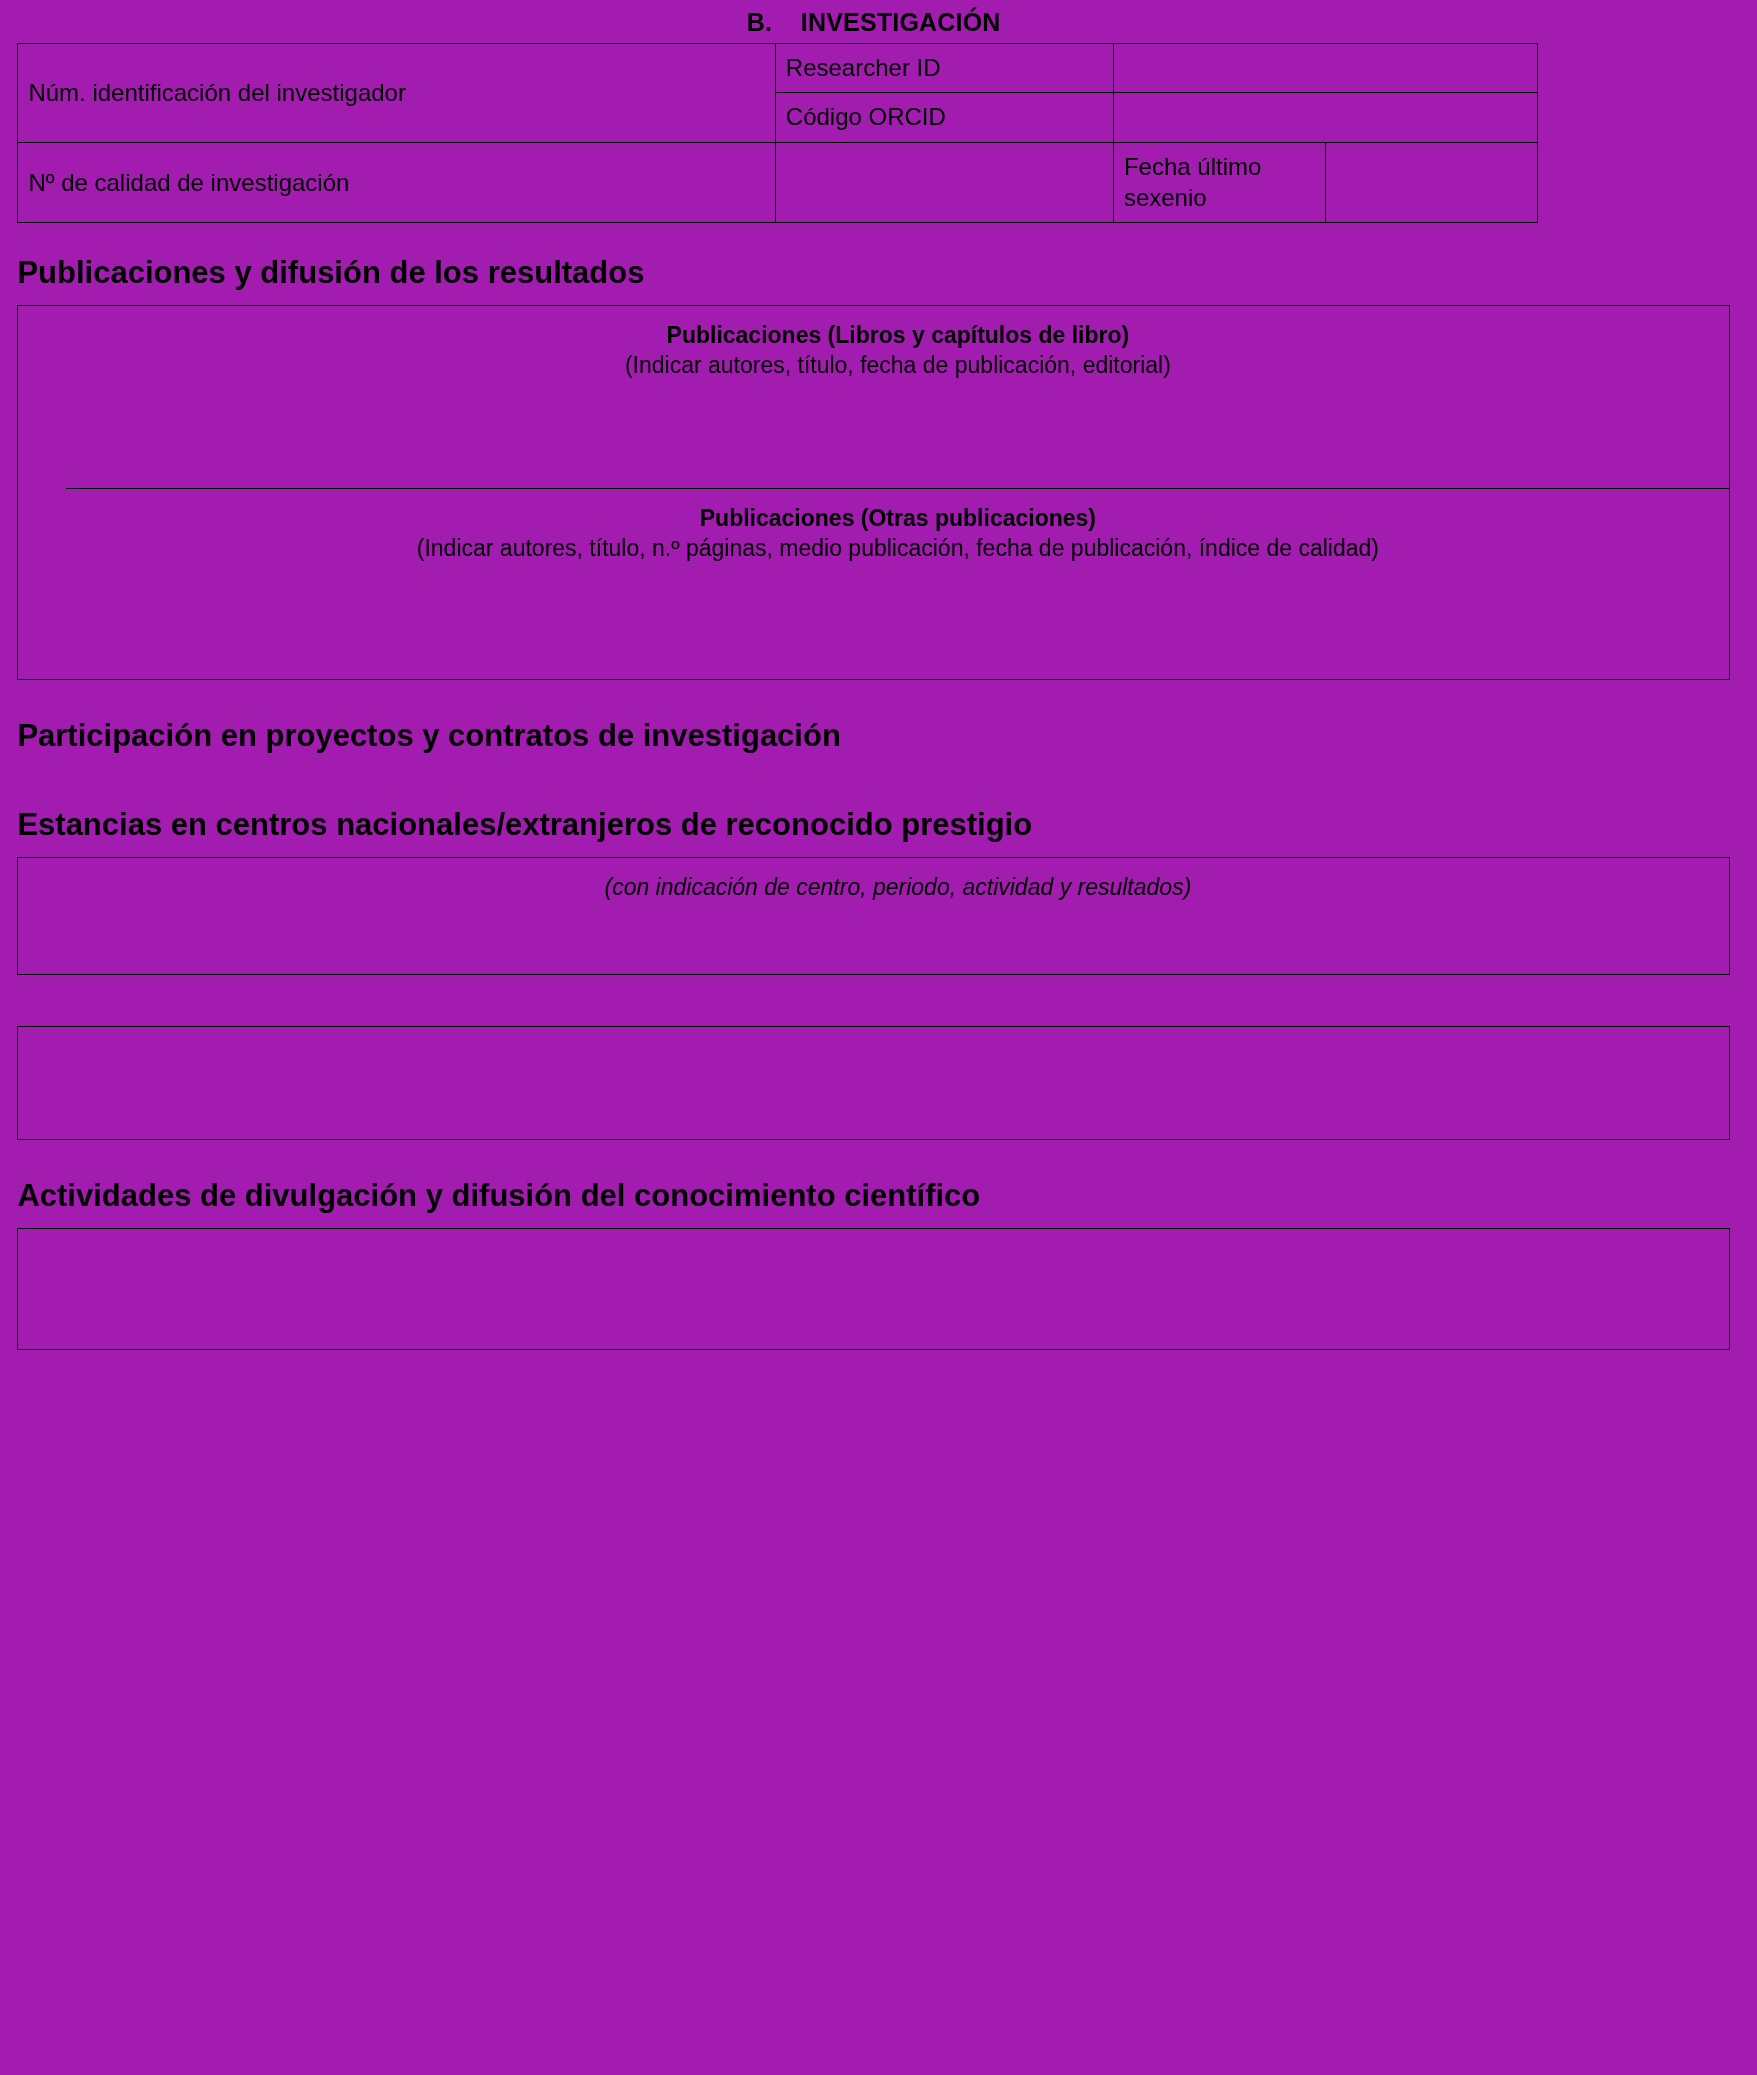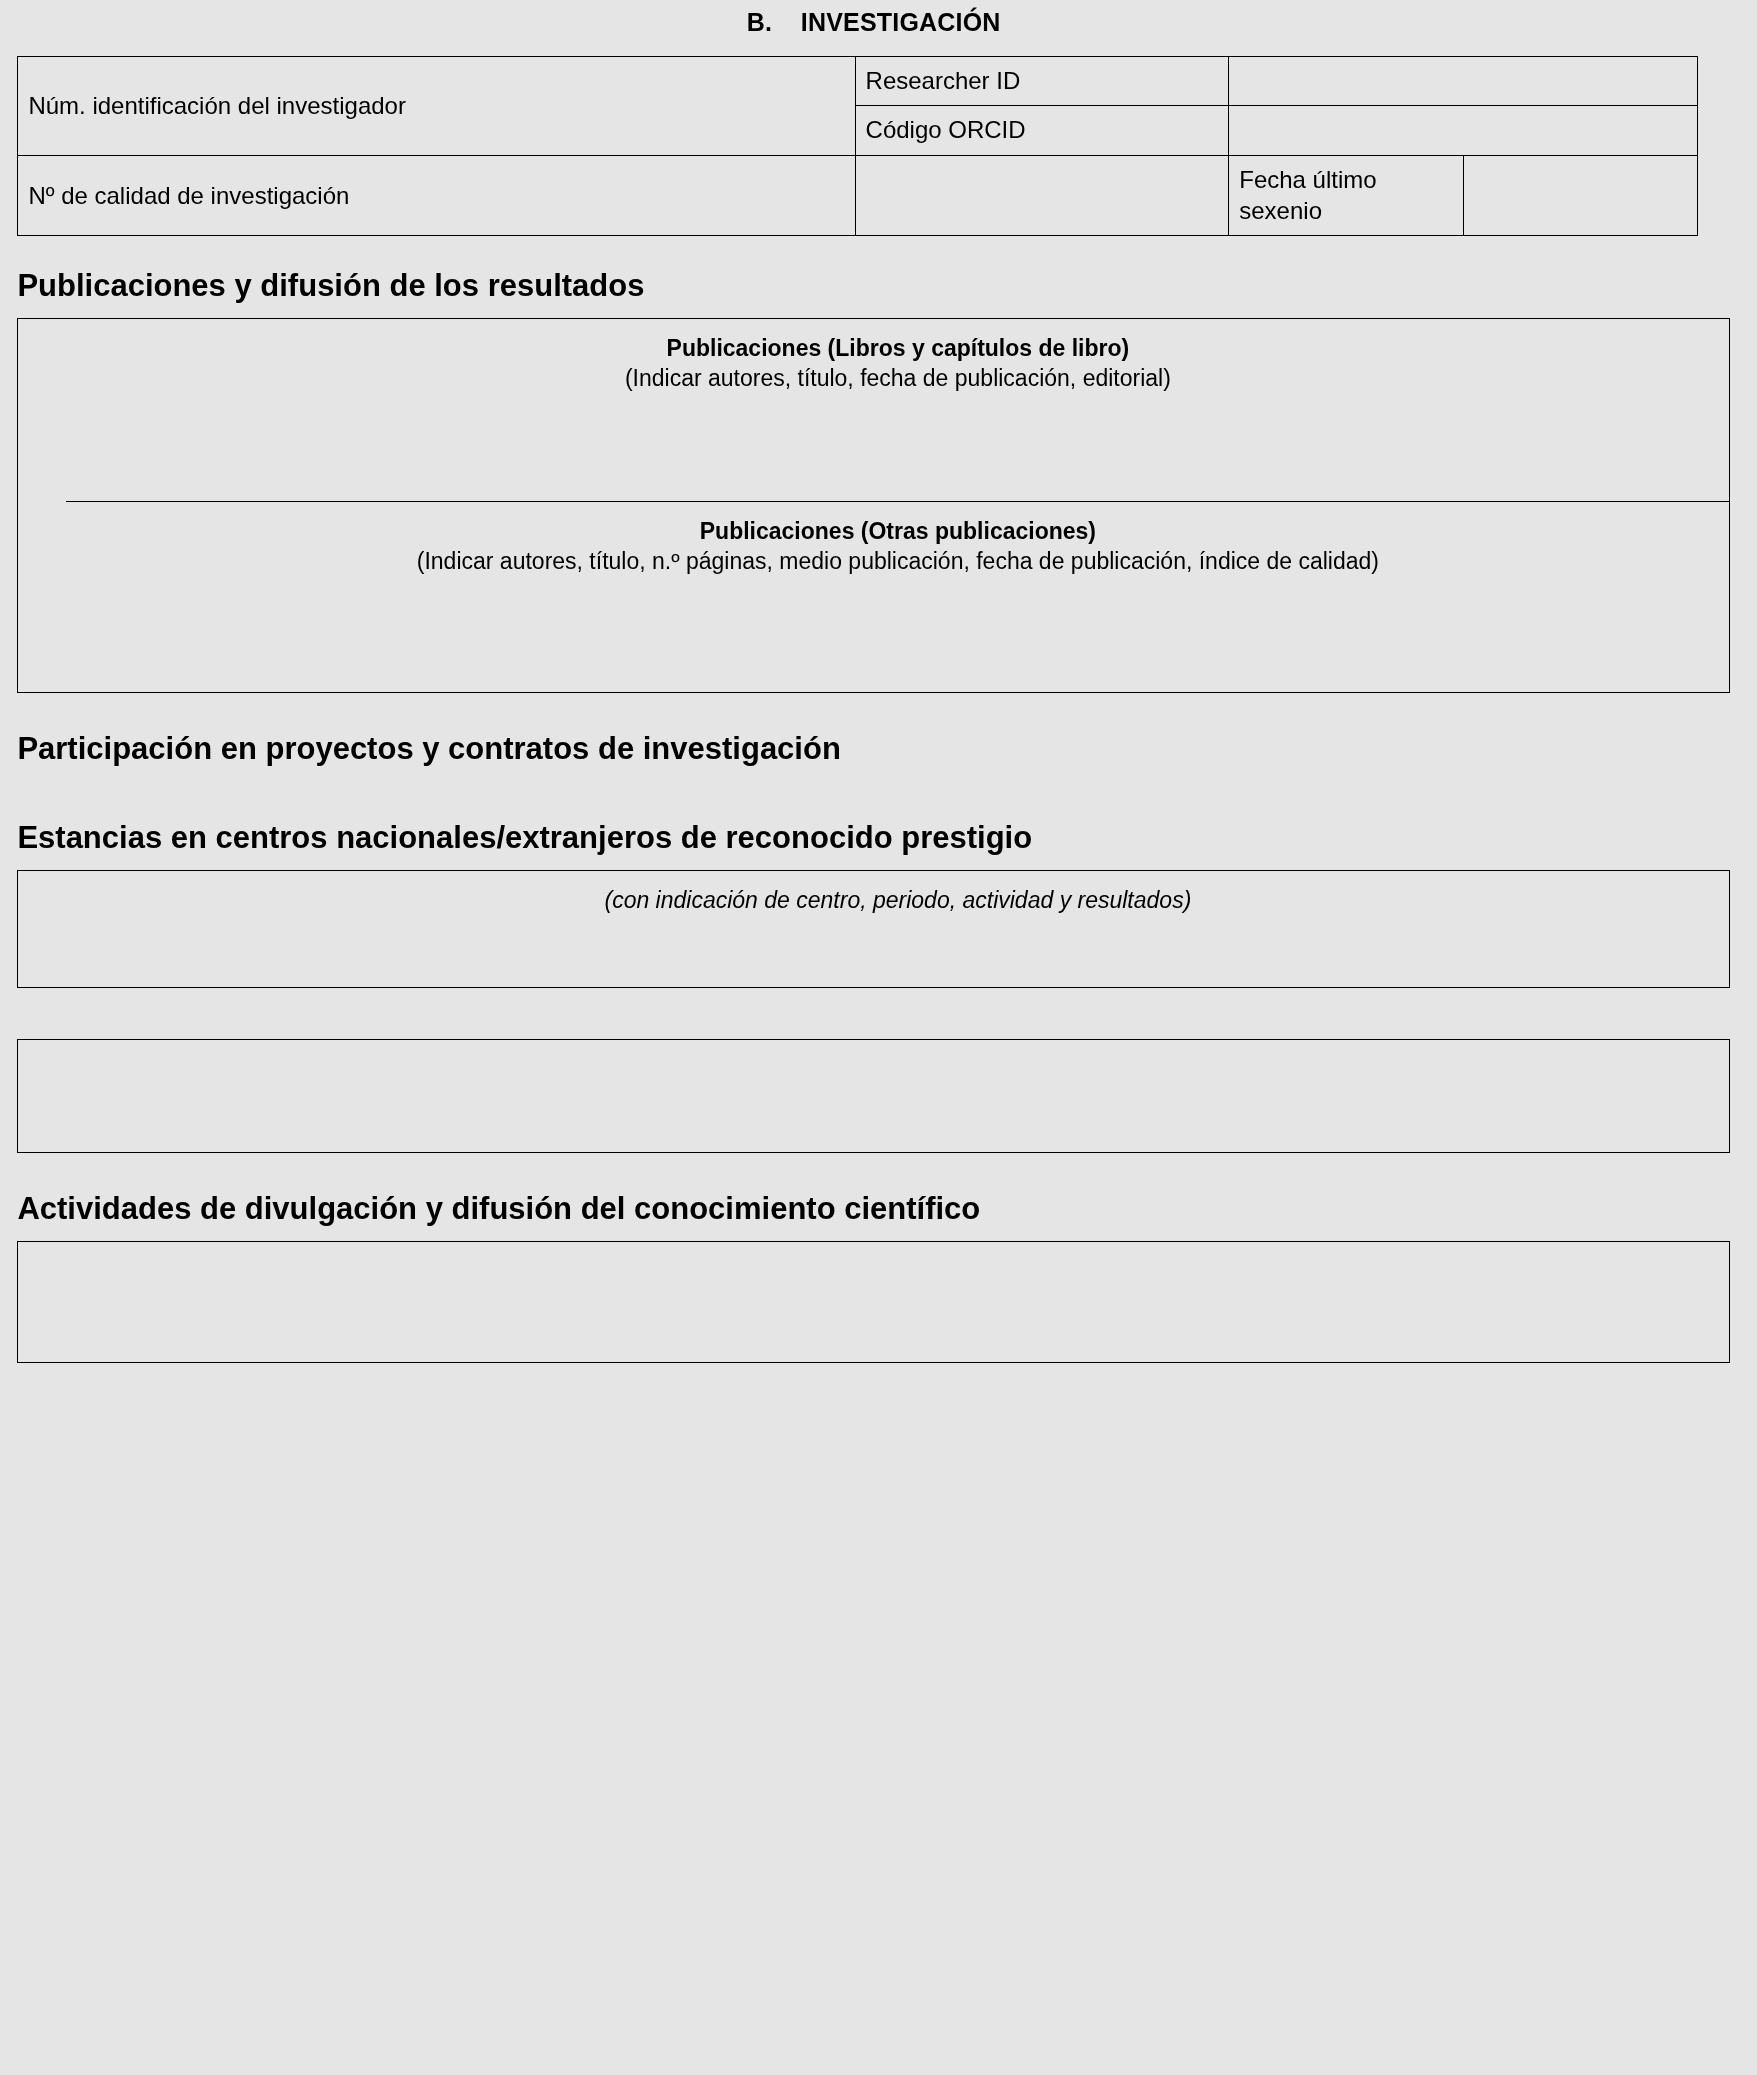--- a/index.html
+++ b/index.html
@@ -10,41 +10,41 @@
   body {
     font-family: "Liberation Sans", sans-serif;
     color: #000000;
     -webkit-font-smoothing: antialiased;
   }
   .page {
     position: relative;
     width: 1757px;
     min-height: 2076px;
     box-sizing: border-box;
-    background: #e5e5e5;
+    background: #a21caf;
     padding: 0 27px 0 17.4px;
   }
 
   
   .doc-title {
     font-size: 25px;
     font-weight: bold;
     text-align: center;
     letter-spacing: 0.2px;
     padding-top: 7.4px;
     padding-bottom: 0px;
     line-height: 1.25;
     white-space: pre;
   }
 
   
   .id-table {
     border-collapse: collapse;
-    width: 1681px;
-    margin-top: 17px;
+    width: 1521px;
+    margin-top: 4px;
     table-layout: fixed;
   }
   .id-table td {
     border: 1.7px solid #000000;
     font-size: 24px;
     line-height: 1.3;
     padding: 8.3px 10px 9px 10px;
     vertical-align: middle;
     height: 46px;
     box-sizing: border-box;

